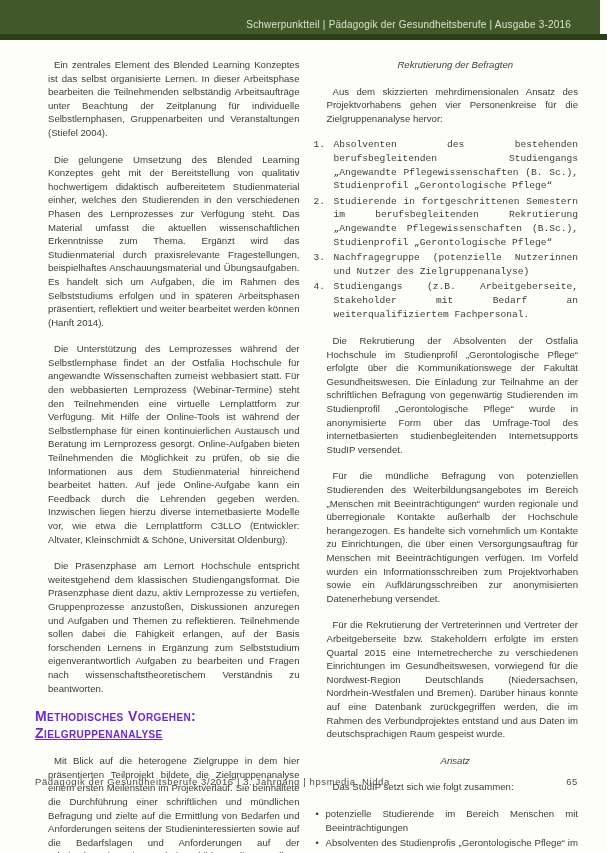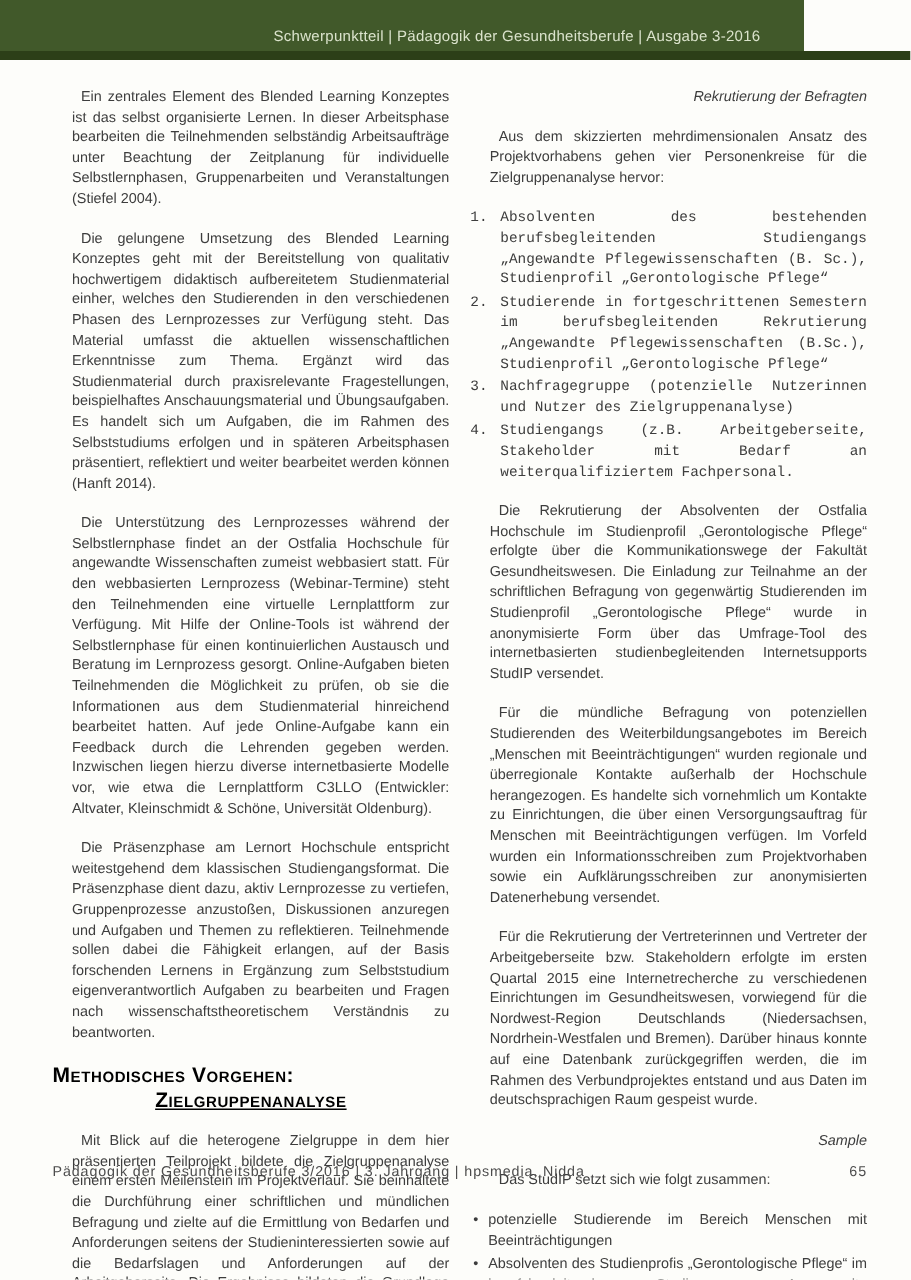--- a/index.html
+++ b/index.html
@@ -6,21 +6,21 @@
   body{
     width:607px;height:853px;
     background:#fdfdfa;
     font-family:"Liberation Sans","DejaVu Sans",sans-serif;
     color:#3d3d3d;
     position:relative;
     overflow:hidden;
   }
   
   .topbar{
-    position:absolute;top:0;left:0;width:536px;height:34px;
+    position:absolute;top:0;left:0;width:600px;height:34px;
     background:#41592a;
     display:flex;align-items:flex-end;justify-content:flex-end;
     box-sizing:border-box;
     padding:0 29px 4px 0;
   }
   .topbar-strip{
     position:absolute;top:34px;left:0;width:607px;height:6px;
     background:#2c3f18;
   }
   .topbar-text{
@@ -40,34 +40,34 @@
     line-height:13.6px;
     text-align:justify;
   }
   .col p{
     margin:0 0 13px 13px;
     text-indent:6px;
   }
   
   .sec-heading{
     margin:6px 0 12px 0;
-    color:#000000;
+    color:#6d28d9;
     font-variant:small-caps;
     font-size:14px;
     line-height:17px;
     letter-spacing:.4px;
     font-weight:bold;
     text-align:left;
   }
-  .sec-heading .l2{text-decoration:underline;text-align:center;}
+  .sec-heading .l2{text-decoration:underline;}
   
   .subhead{
     font-style:italic;
     margin:0;
-    text-align:right;
+    text-align:center;
   }
   .intro-line{margin:0 0 13px 0;text-indent:6px;}
   
   ol.numlist{
     margin:13px 0 13px 0;
     padding:0 0 0 20px;
     list-style:none;
     counter-reset:item;
     text-align:justify;
     font-family:Liberation Mono, monospace;
@@ -137,21 +137,21 @@
       <li>Absolventen des bestehenden berufsbegleitenden Studiengangs „Angewandte Pflegewissenschaften (B. Sc.), Studienprofil „Gerontologische Pflege“</li>
       <li>Studierende in fortgeschrittenen Semestern im berufsbegleitenden Rekrutierung „Angewandte Pflegewissenschaften (B.Sc.), Studienprofil „Gerontologische Pflege“</li>
       <li>Nachfragegruppe (potenzielle Nutzerinnen und Nutzer des Zielgruppenanalyse)</li>
       <li>Studiengangs (z.B. Arbeitgeberseite, Stakeholder mit Bedarf an weiterqualifiziertem Fachpersonal.</li>
     </ol>
 
     <p>Die Rekrutierung der Absolventen der Ostfalia Hochschule im Studienprofil „Gerontologische Pflege“ erfolgte über die Kommunikationswege der Fakultät Gesundheitswesen. Die Einladung zur Teilnahme an der schriftlichen Befragung von gegenwärtig Studierenden im Studienprofil „Gerontologische Pflege“ wurde in anonymisierte Form über das Umfrage-Tool des internetbasierten studienbegleitenden Internetsupports StudIP versendet.</p>
     <p>Für die mündliche Befragung von potenziellen Studierenden des Weiterbildungsangebotes im Bereich „Menschen mit Beeinträchtigungen“ wurden regionale und überregionale Kontakte außerhalb der Hochschule herangezogen. Es handelte sich vornehmlich um Kontakte zu Einrichtungen, die über einen Versorgungsauftrag für Menschen mit Beeinträchtigungen verfügen. Im Vorfeld wurden ein Informationsschreiben zum Projektvorhaben sowie ein Aufklärungsschreiben zur anonymisierten Datenerhebung versendet.</p>
     <p>Für die Rekrutierung der Vertreterinnen und Vertreter der Arbeitgeberseite bzw. Stakeholdern erfolgte im ersten Quartal 2015 eine Internetrecherche zu verschiedenen Einrichtungen im Gesundheitswesen, vorwiegend für die Nordwest-Region Deutschlands (Niedersachsen, Nordrhein-Westfalen und Bremen). Darüber hinaus konnte auf eine Datenbank zurückgegriffen werden, die im Rahmen des Verbundprojektes entstand und aus Daten im deutschsprachigen Raum gespeist wurde.</p>
 
-    <p class="subhead">Sample</p>
+    <p class="subhead">Ansatz</p>
     <p class="intro-line" style="margin-bottom:0">Das StudIP setzt sich wie folgt zusammen:</p>
 
     <ul class="bulletlist">
       <li>potenzielle Studierende im Bereich Menschen mit Beeinträchtigungen</li>
       <li>Absolventen des Studienprofis „Gerontologische Pflege“ im berufsbegleitenden Studiengang „Angewandte Pflegewissenschaften“ B. Sc.</li>
       <li>Studierende in fortgeschrittenen Semestern des Studienprofils „Gerontologische Pflege“ im berufsbegleitenden Studiengang „Angewandte Pflegewissenschaften“ B. Sc.</li>
 
     </ul>
   </div>
 

